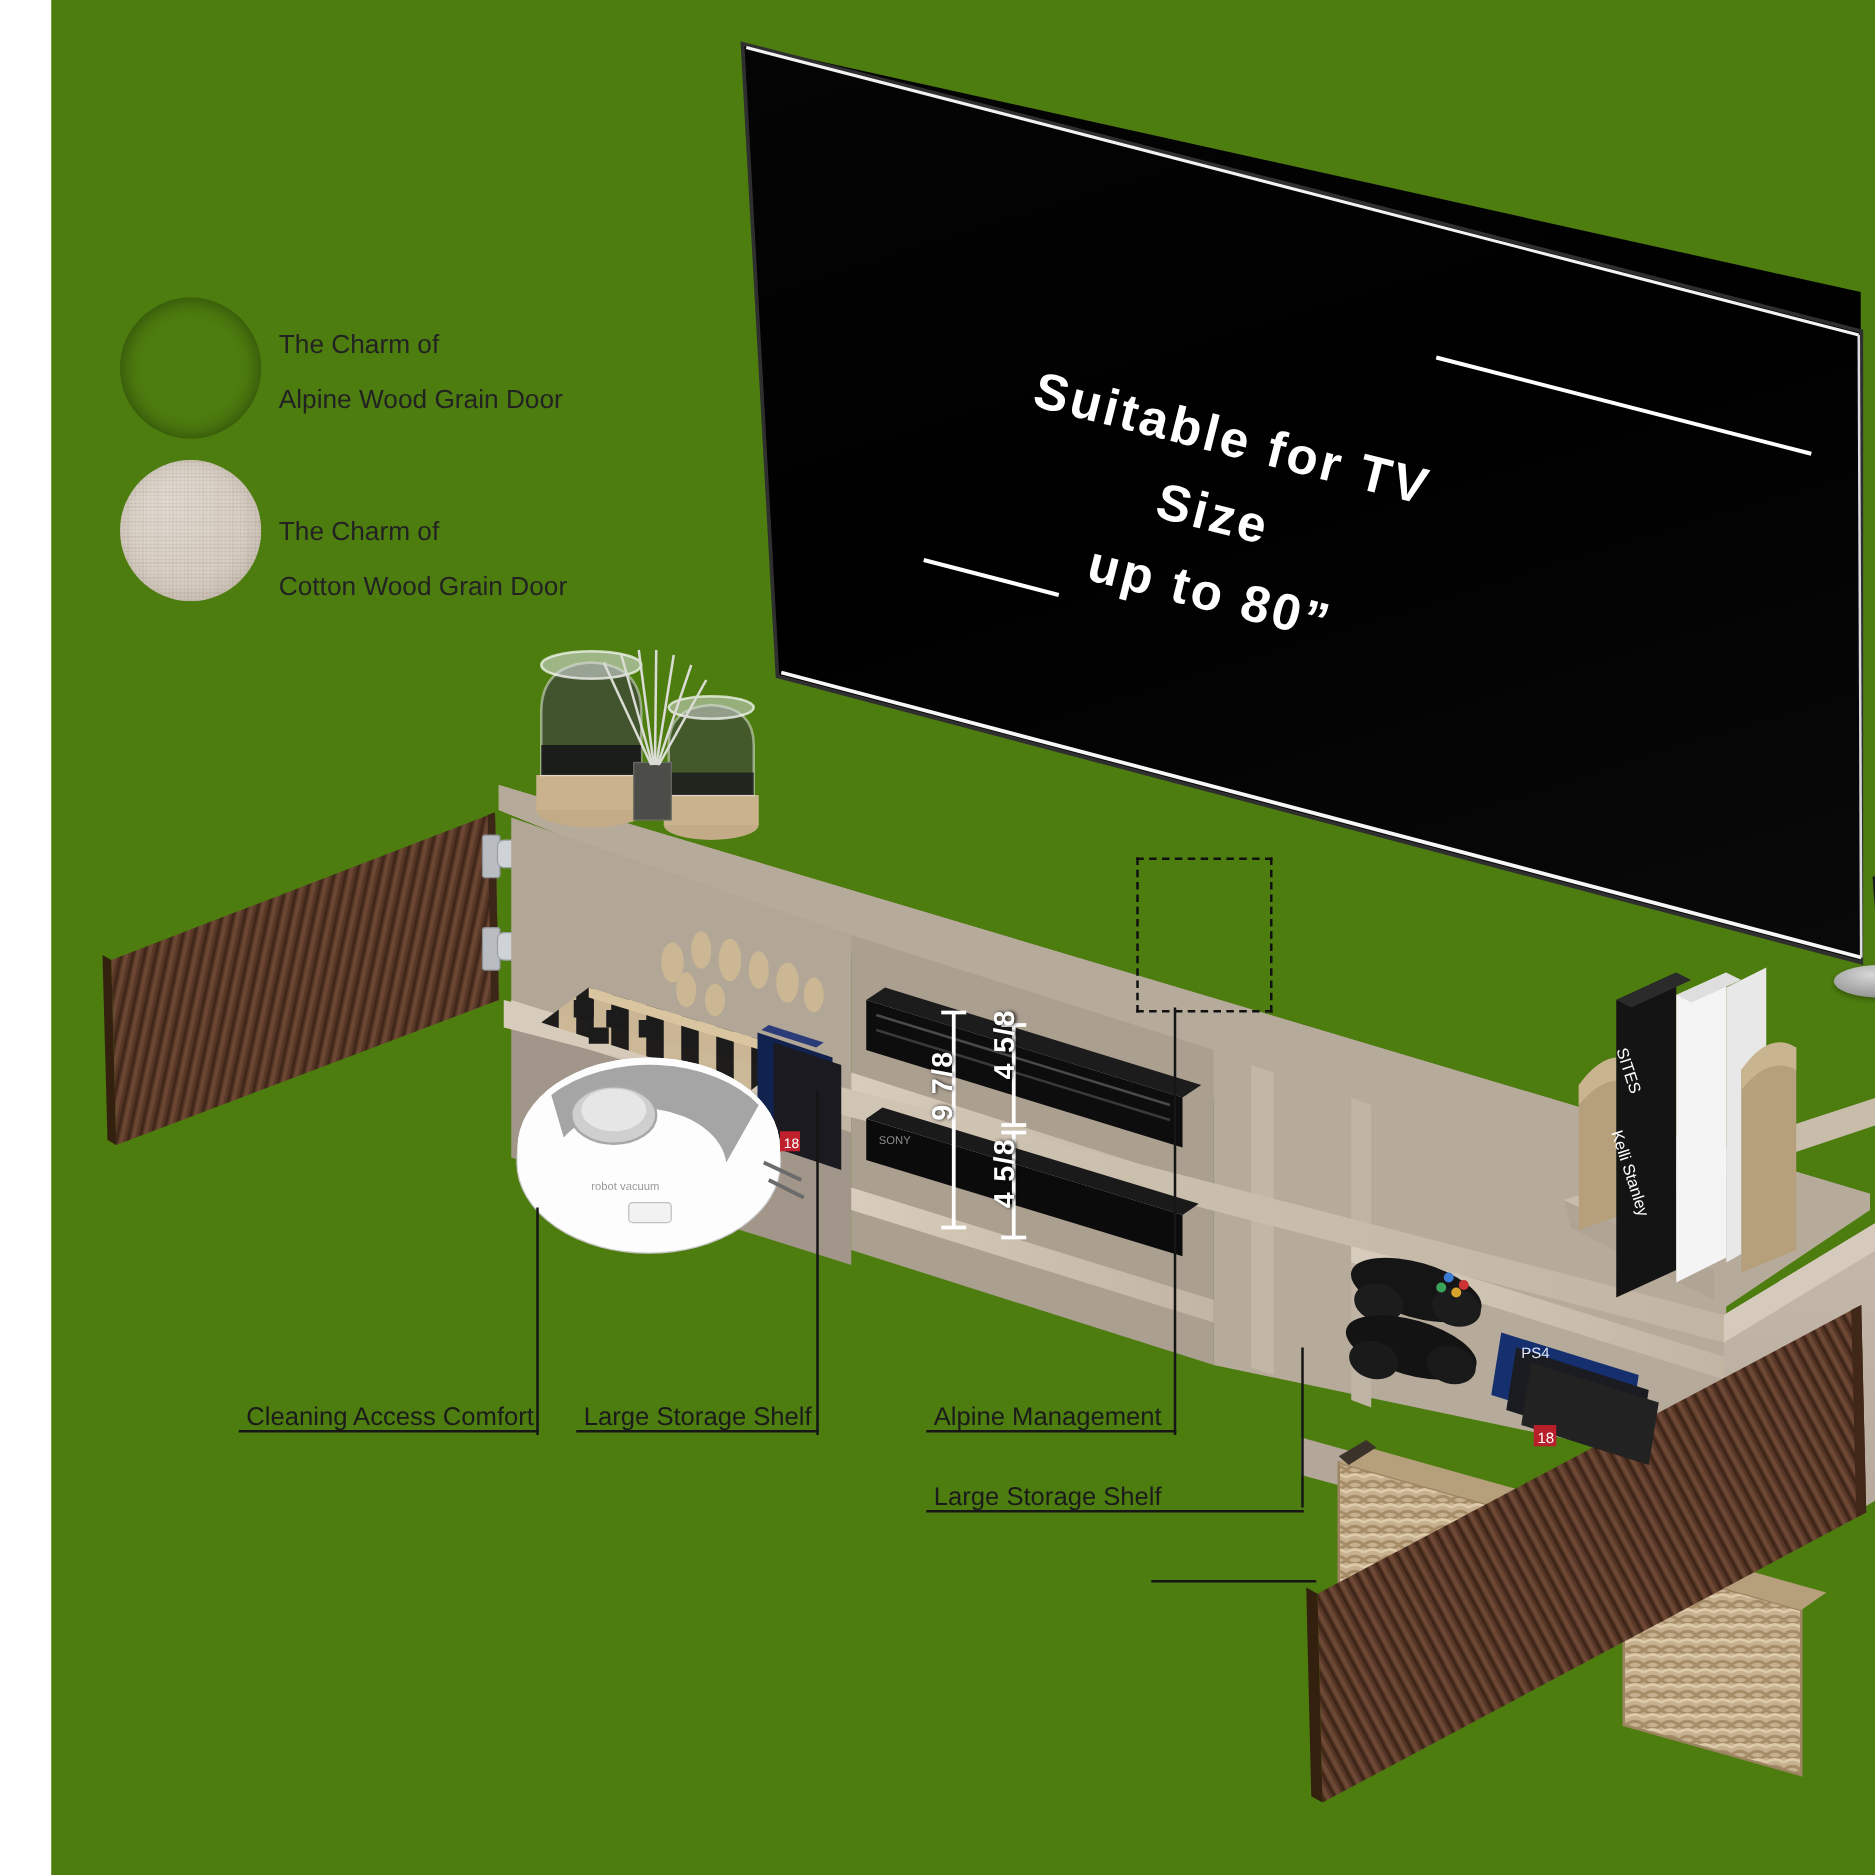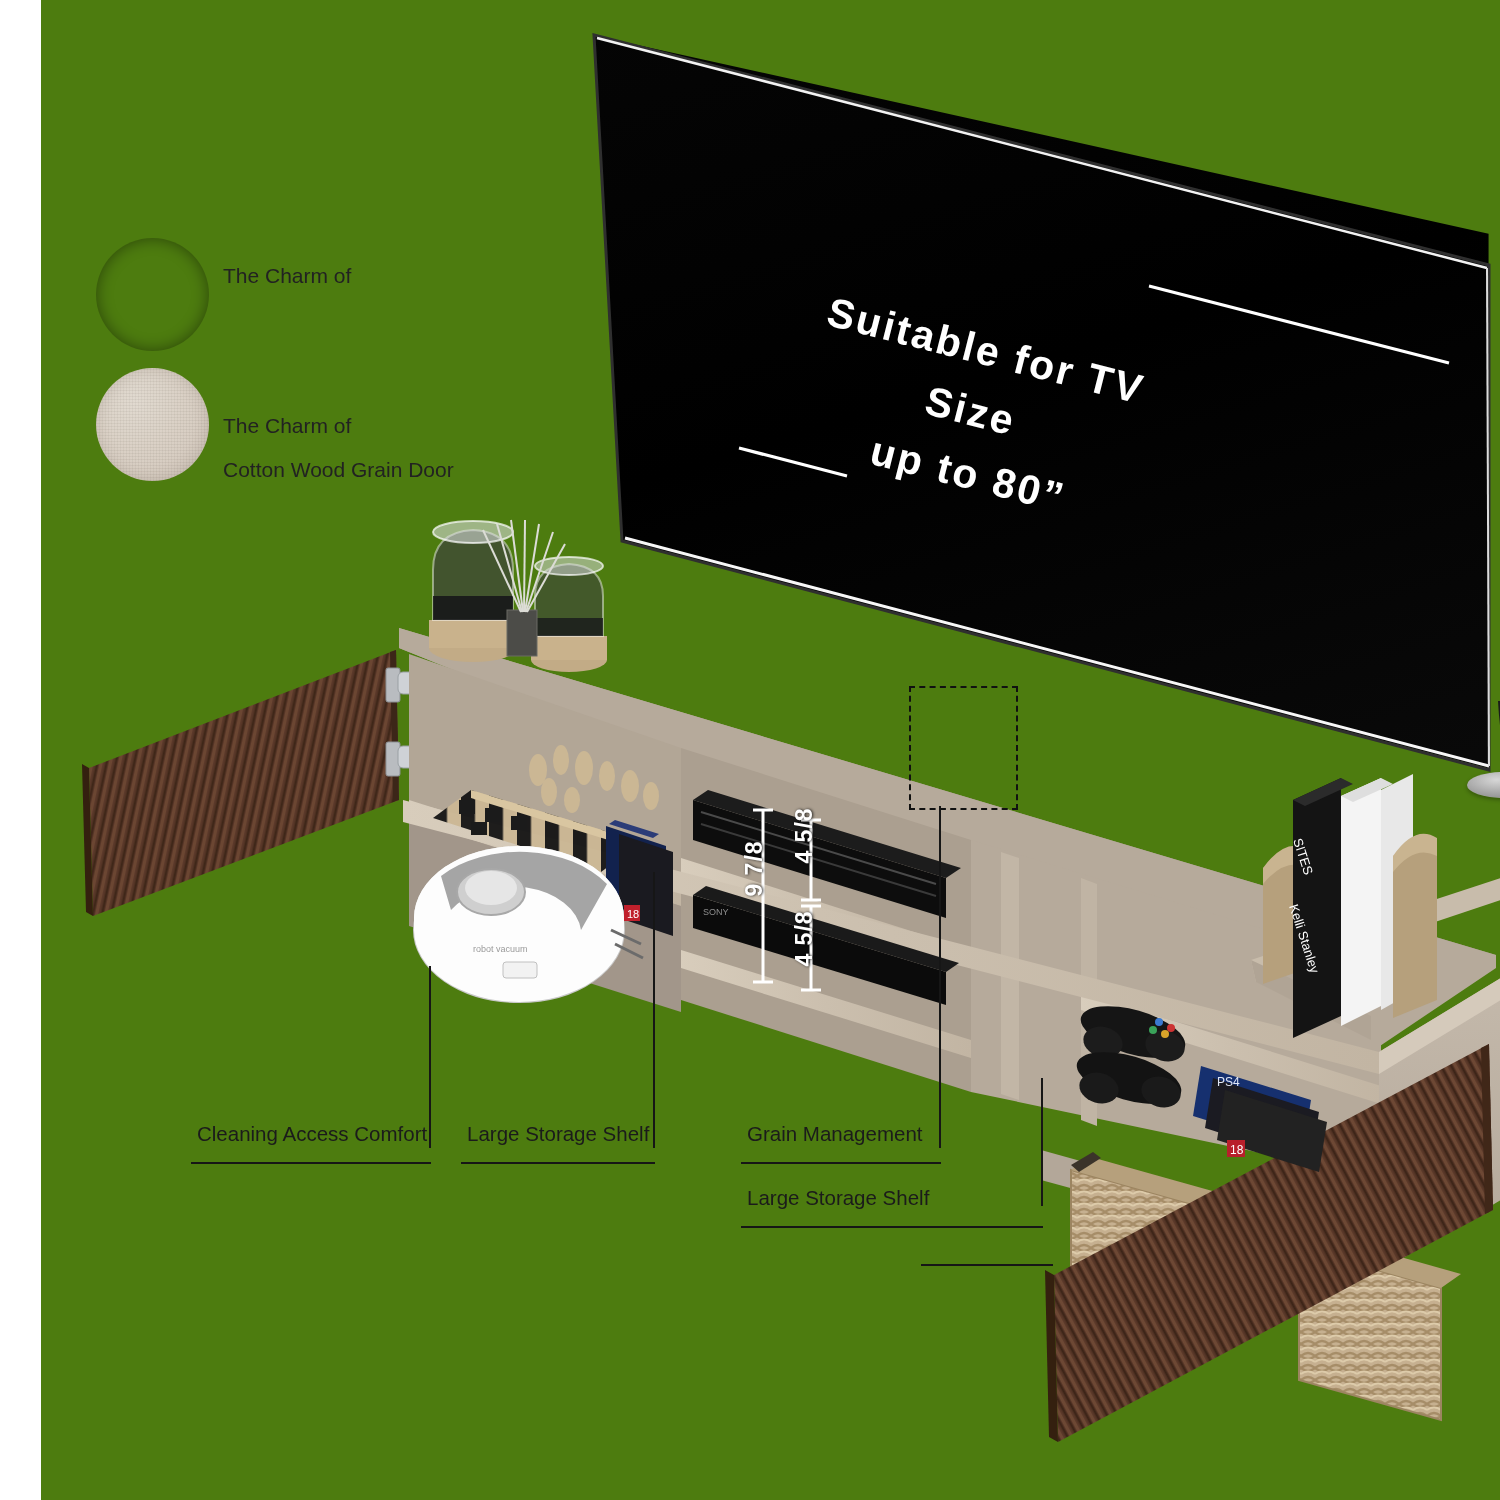--- a/index.html
+++ b/index.html
@@ -60,40 +60,41 @@
   
   .dim{position:absolute;color:#fff;font-size:23px;font-weight:600;
        letter-spacing:1px;white-space:nowrap;
        transform-origin:50% 50%;text-shadow:0 1px 3px rgba(0,0,0,.85);}
   .dim.d-total{left:685px;top:855px;transform:rotate(-90deg) translate(0,0);}
   .dim.d-up{left:735px;top:822px;transform:rotate(-90deg);}
   .dim.d-low{left:735px;top:925px;transform:rotate(-90deg);}
 
   
   .callout{position:absolute;font-size:20.5px;color:#1b1b1b;white-space:nowrap;}
-  .callout .txt{display:inline-block;padding:0 6px 18px 6px;}
+  .callout .txt{display:inline-block;padding:0 6px 0 6px;}
   .callout .rule{position:absolute;left:0;bottom:0;height:2px;background:#161616;}
 
   .lead{position:absolute;background:#161616;}
   .lead.v{width:2px;}
   .lead.h{height:2px;}
 
   .dash-box{position:absolute;border:2.4px dashed #111;}
 </style>
 </head>
 <body>
 
 <div id="stage">
 
   <div class="legend">
 
     <div class="legend-row r1">
       <div class="swatch alpine"></div>
       <div class="legend-text">
         <div class="l1">The Charm of</div>
+        <div class="l2">Alpine Wood Grain Door</div>
       </div>
     </div>
 
     <div class="legend-row r2">
       <div class="swatch cotton"></div>
       <div class="legend-text">
         <div class="l1">The Charm of</div>
         <div class="l2">Cotton Wood Grain Door</div>
       </div>
     </div>
@@ -389,21 +390,21 @@
     <span class="txt">Cleaning Access Comfort</span>
     <span class="rule" style="width:240px;"></span>
   </div>
 
   <div class="callout" style="left:420px;top:1122px;width:194px;">
     <span class="txt">Large Storage Shelf</span>
     <span class="rule" style="width:194px;"></span>
   </div>
 
   <div class="callout" style="left:700px;top:1122px;width:200px;">
-    <span class="txt">Grain Management</span>
+    <span class="txt">Alpine Management</span>
     <span class="rule" style="width:200px;"></span>
   </div>
 
   <div class="callout" style="left:700px;top:1186px;width:302px;">
     <span class="txt">Large Storage Shelf</span>
     <span class="rule" style="width:302px;"></span>
   </div>
 
 
 </div>

